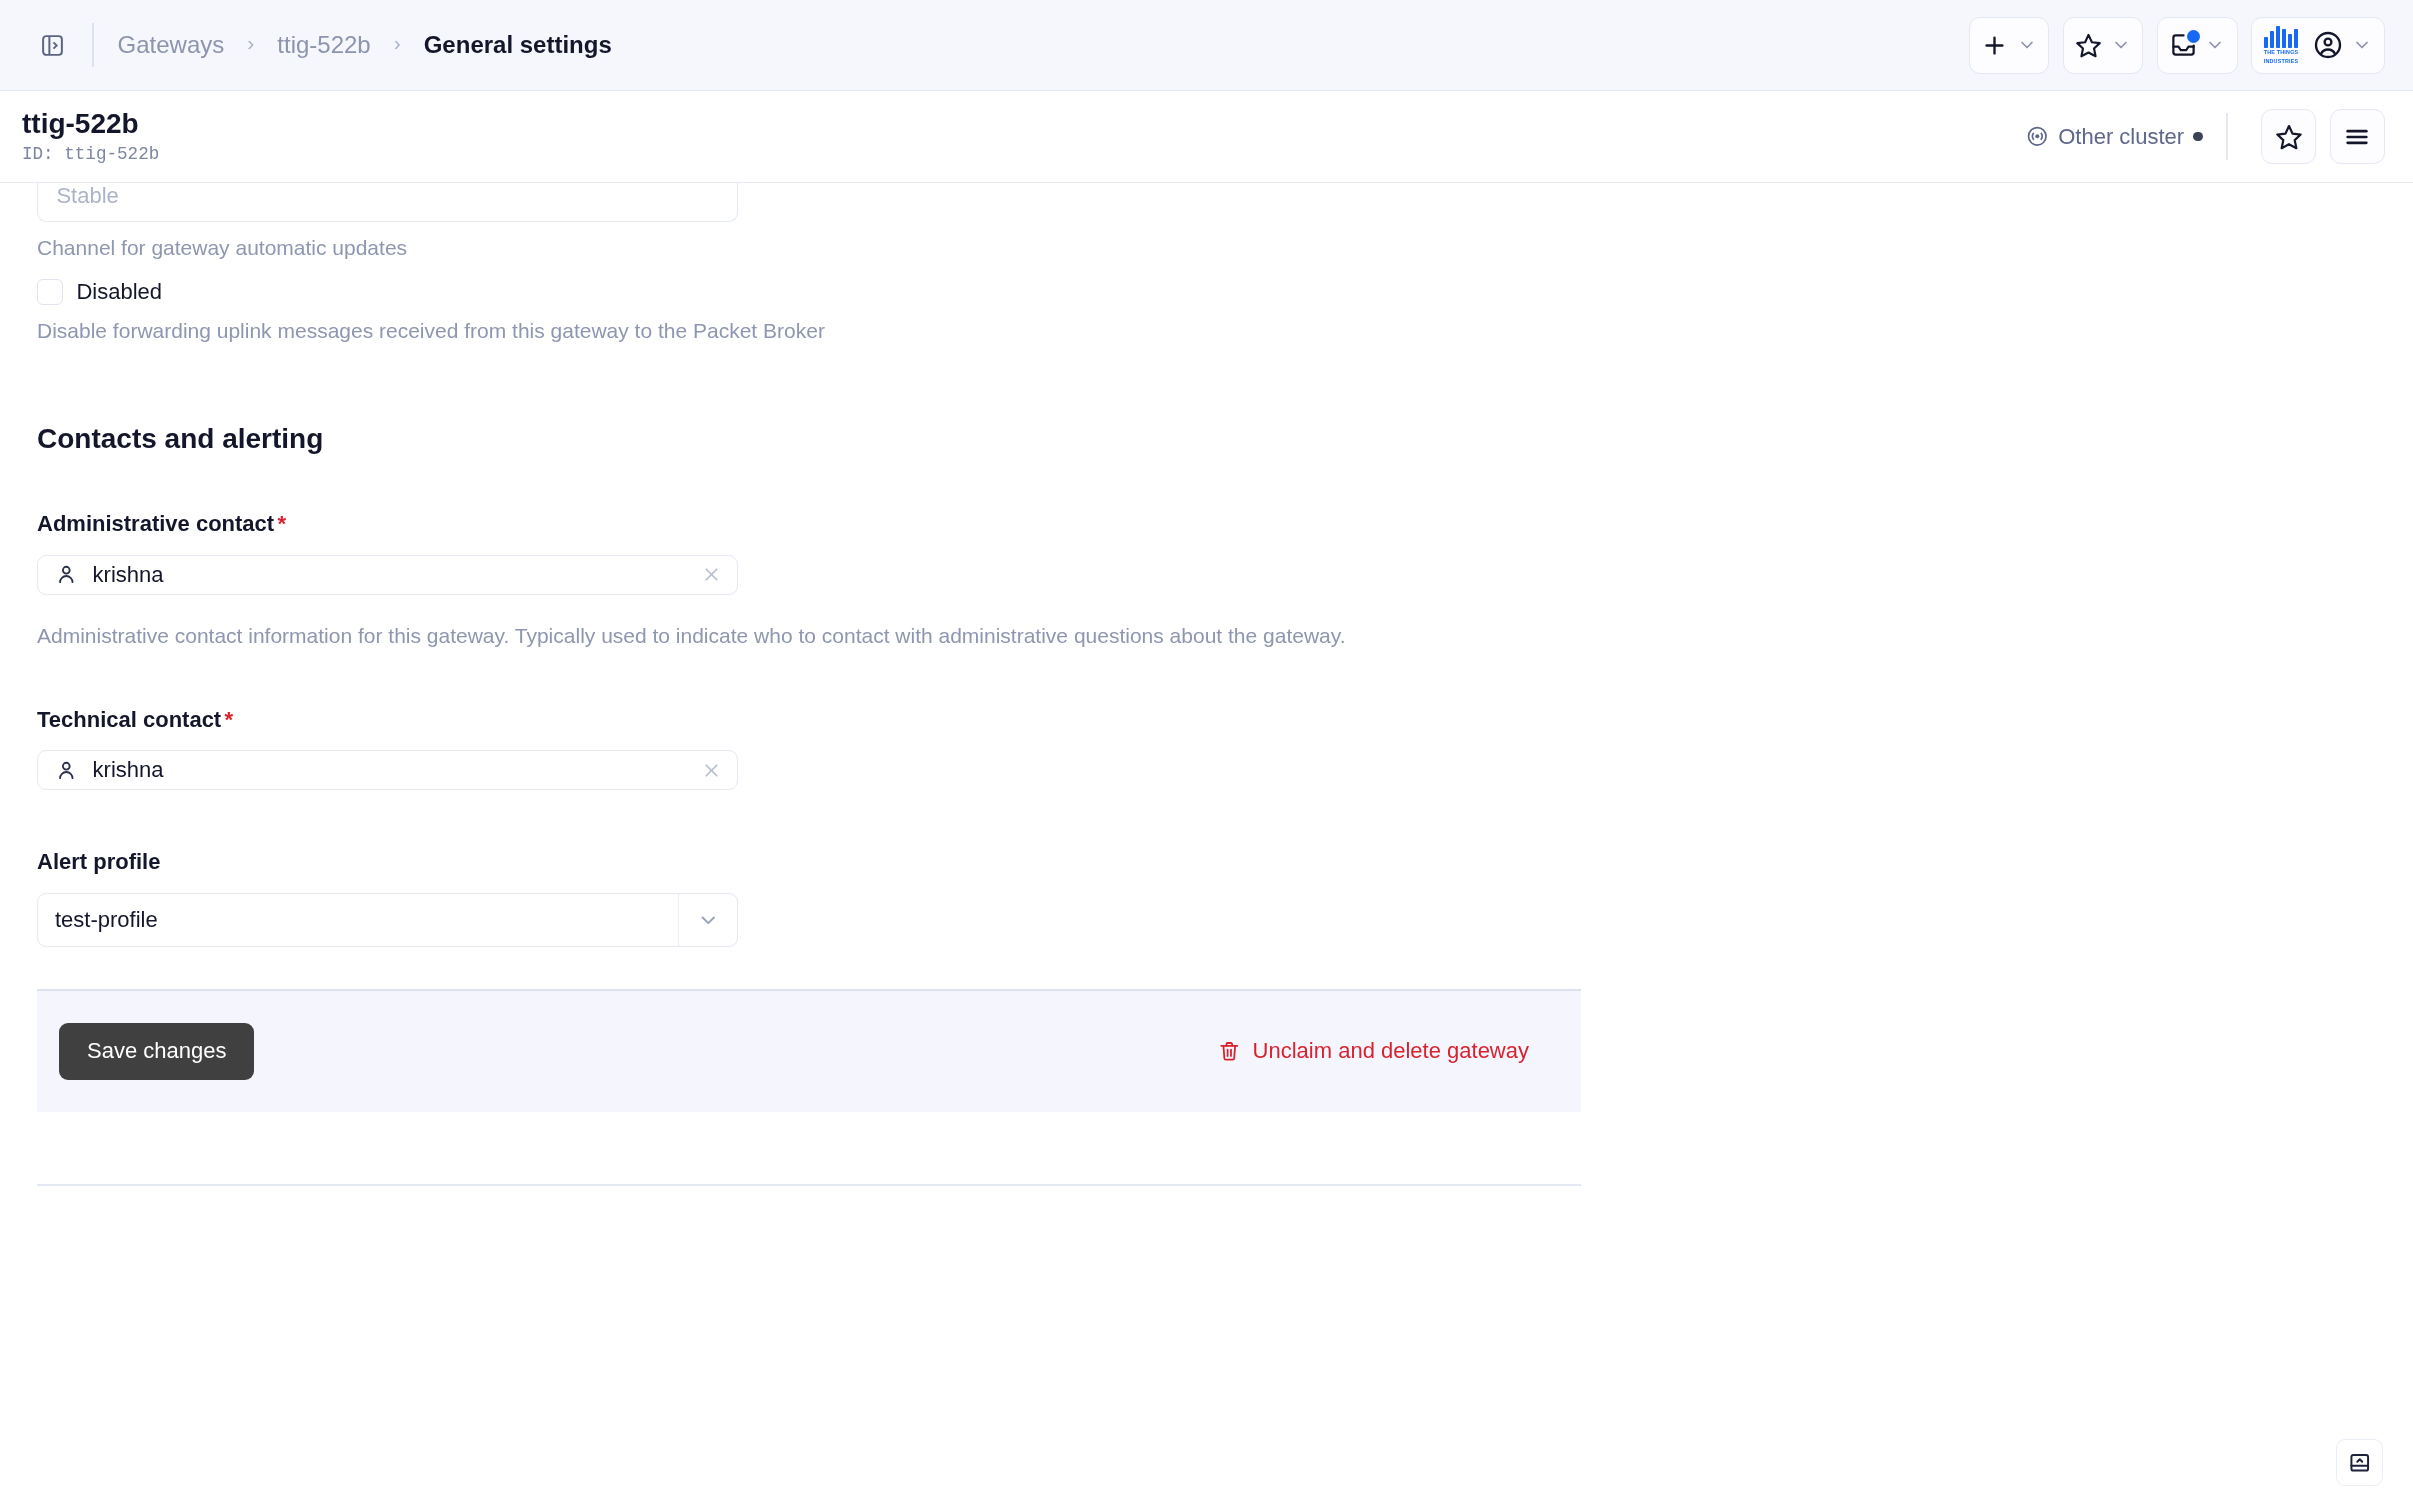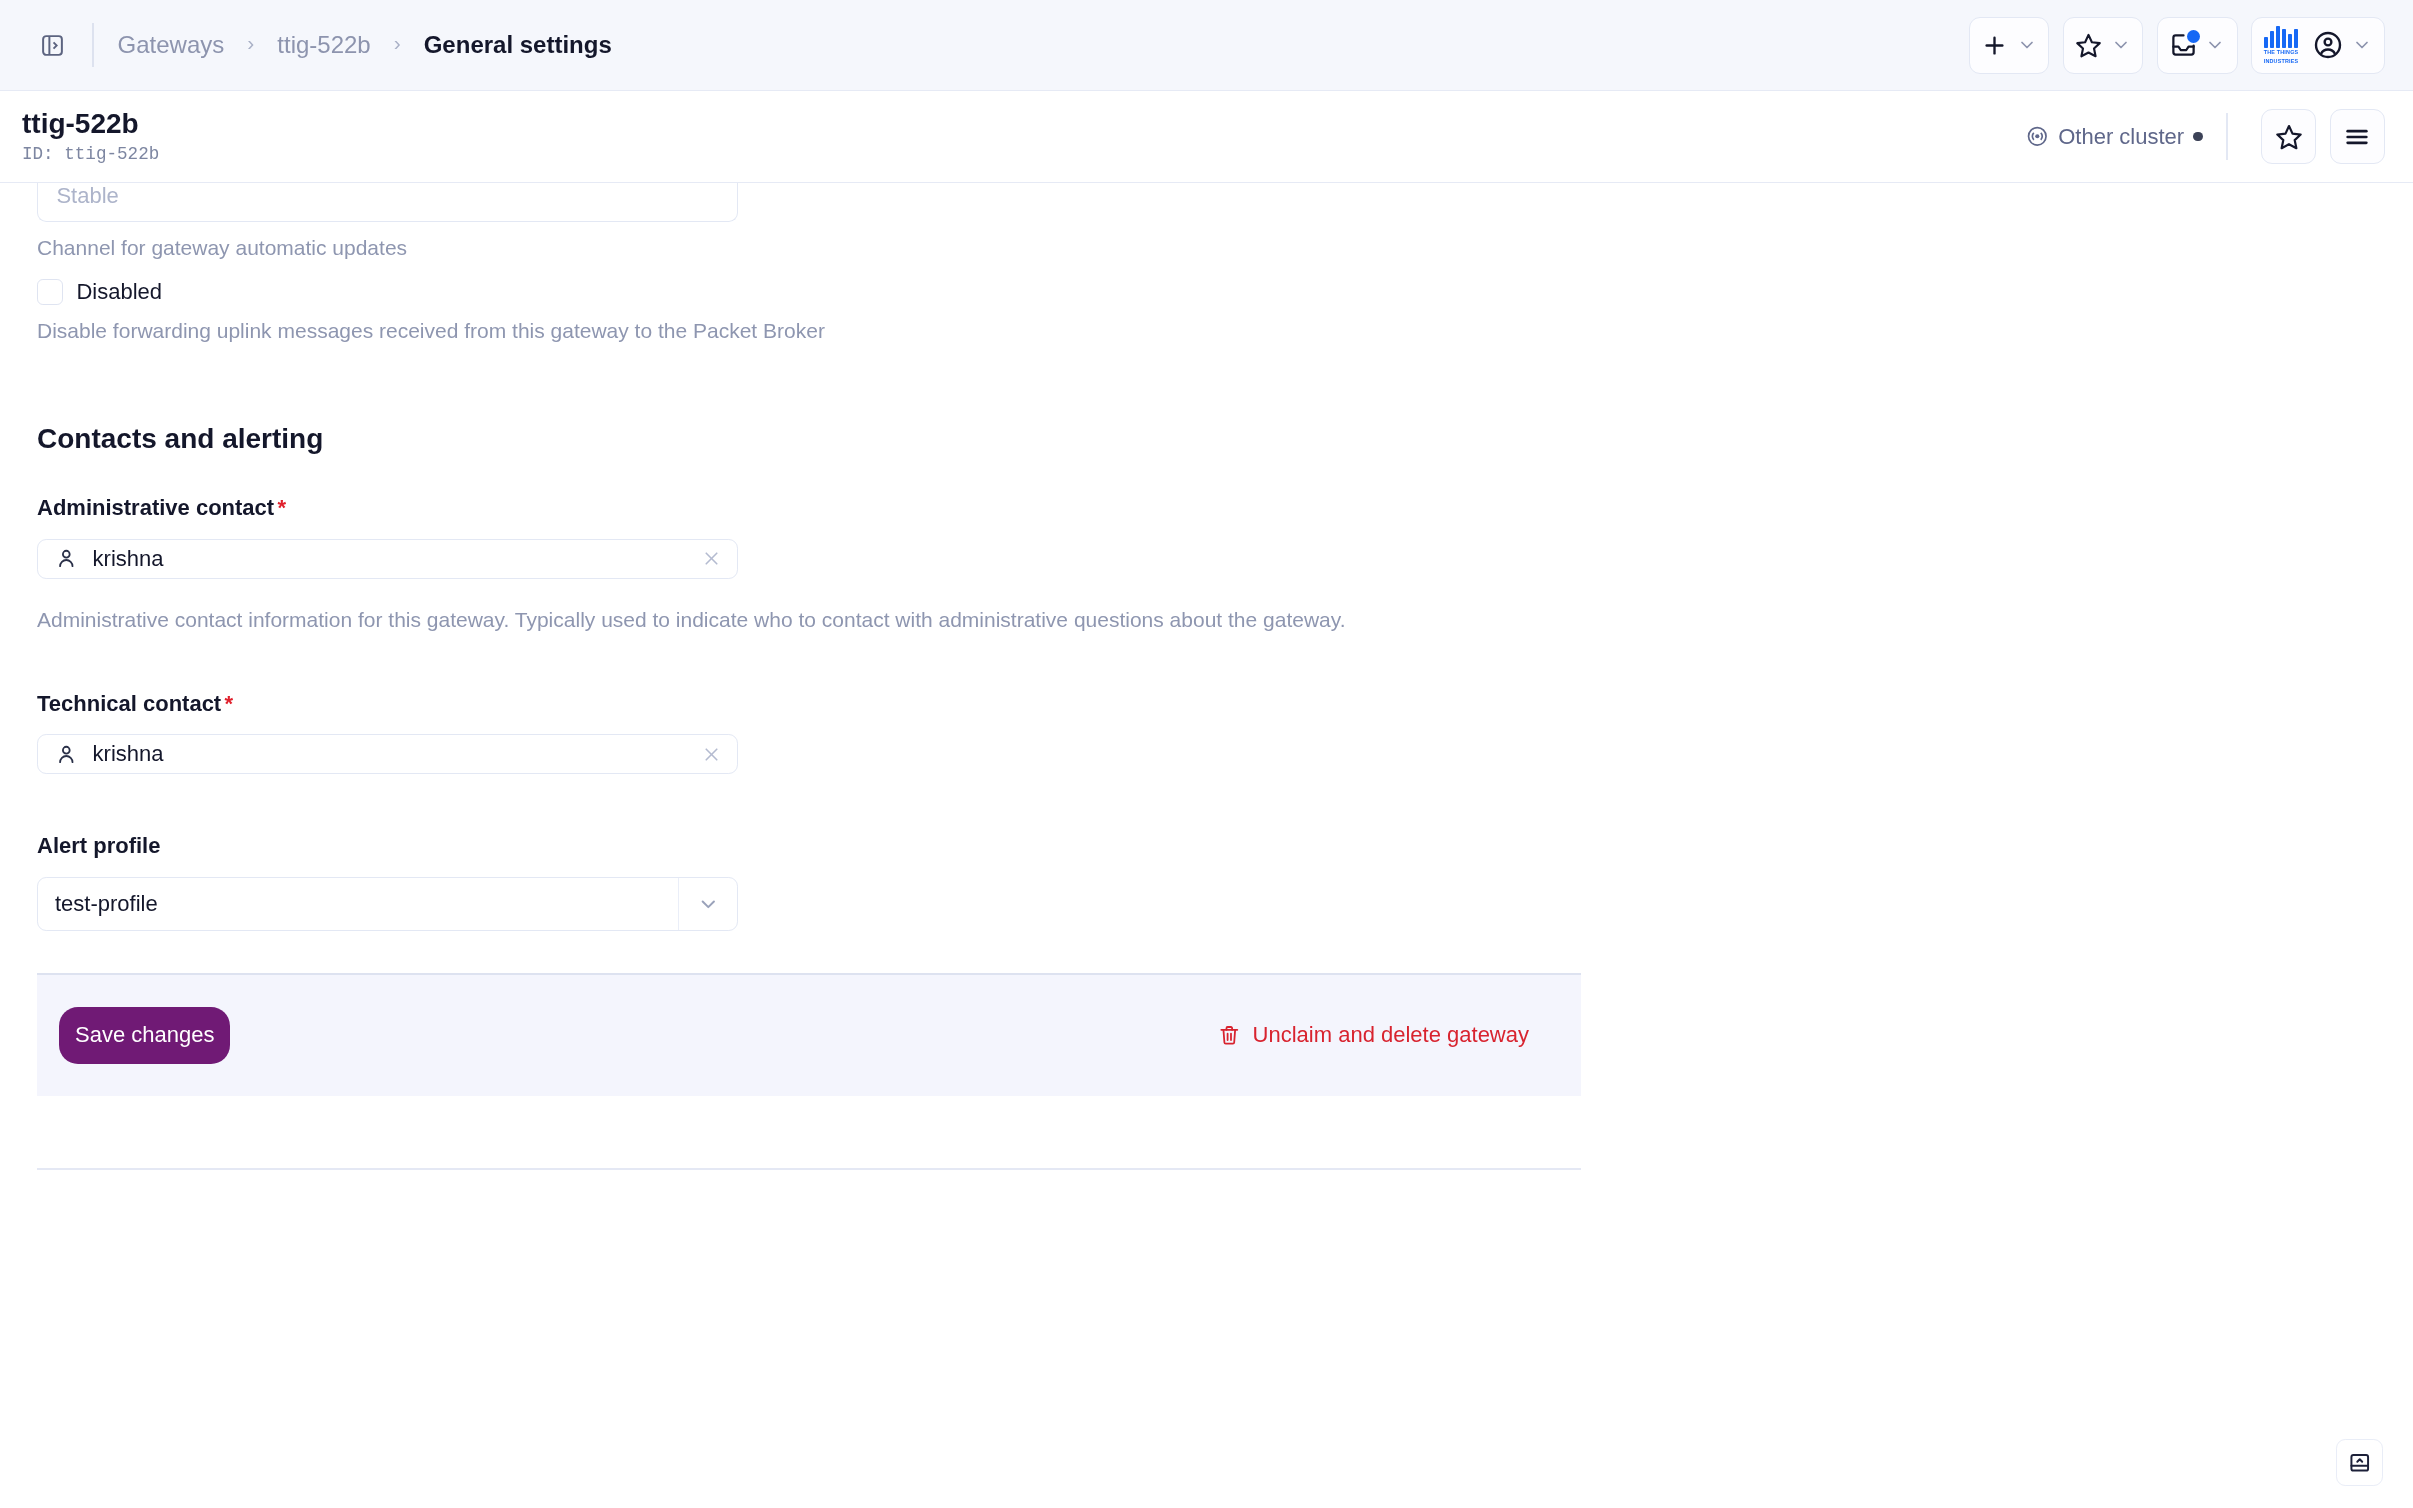--- a/index.html
+++ b/index.html
@@ -230,27 +230,27 @@
   
   .action-bar {
     width: 1544px;
     background: #f4f5fd;
     border-top: 2.5px solid #dde2f0;
     display: flex;
     align-items: center;
     padding: 32px 52px 32px 22px;
   }
   .btn-primary {
-    background: #701a75;
+    background: #404040;
     color: #ffffff;
     font-size: 22px;
     font-weight: 400;
     border: none;
-    border-radius: 19px;
-    padding: 0 16px;
+    border-radius: 9px;
+    padding: 0 28px;
     height: 57px;
     display: flex; align-items: center;
     cursor: pointer;
     font-family: "Liberation Sans", sans-serif;
   }
   .btn-danger-link {
     margin-left: auto;
     display: flex; align-items: center; gap: 11.7px;
     color: #d8232f;
     font-size: 22px;
@@ -301,21 +301,21 @@
     display: flex; align-items: center; justify-content: center;
     color: #1c2039;
     cursor: pointer;
   }
 
   .mt-34 { margin-top: 28.5px; }
   .mt-22 { margin-top: 18.4px; }
   .mt-70 { margin-top: 59px; }
   .mt-86 { margin-top: 72px; }
   .mt-50 { margin-top: 42px; }
-  .mt-62 { margin-top: 40px; }
+  .mt-62 { margin-top: 56px; }
   .mt-96 { margin-top: 80px; }
 </style>
 </head>
 <body>
 
 <div class="topbar">
 
   <div class="panel-toggle-btn">
     <svg width="25" height="25" viewBox="0 0 24 24" fill="none" stroke="currentColor" stroke-width="1.9">
       <rect x="3" y="3" width="18" height="18" rx="3"></rect>

